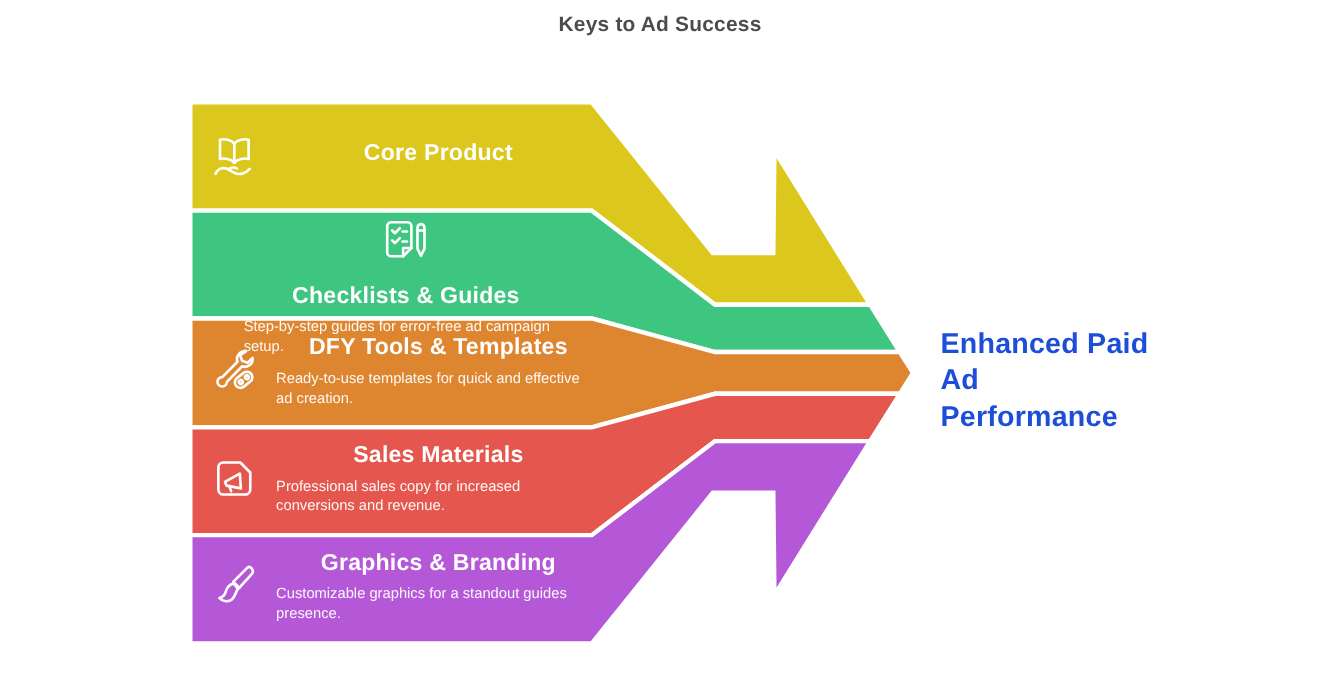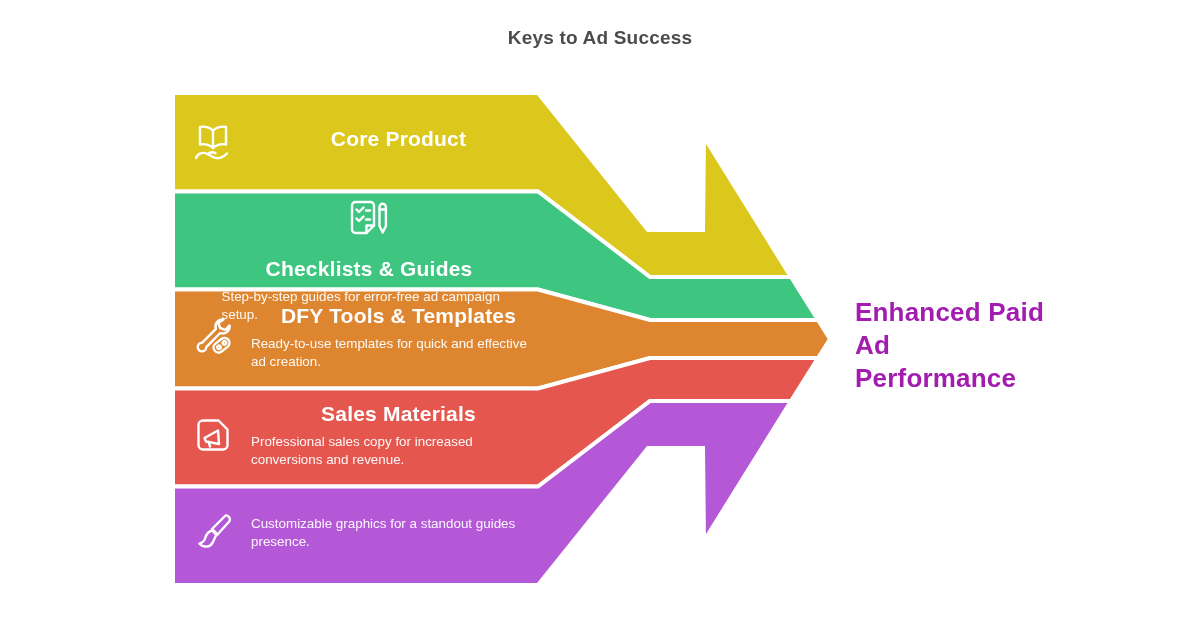--- a/index.html
+++ b/index.html
@@ -2,35 +2,35 @@
 <html><head>
 <meta charset="utf-8">
 <style>
   html,body{margin:0;padding:0;background:#ffffff;}
   .page{
     position:relative;width:1200px;height:628px;overflow:hidden;
     background:#ffffff;font-family:"Liberation Sans",sans-serif;
   }
   .main-title{
     position:absolute;left:0;top:12px;width:1200px;text-align:center;
-    font-size:19px;font-weight:bold;color:#4c4c4c;letter-spacing:.2px;margin-top:15px;
+    font-size:19px;font-weight:bold;color:#4c4c4c;letter-spacing:.2px;
   }
   .arrow-svg{position:absolute;left:0;top:0;}
   .band-content{
     position:absolute;left:189px;width:360px;display:flex;align-items:center;gap:14px;
     color:#ffffff;pointer-events:none;
   }
   .band-icon{flex:0 0 48px;width:48px;height:48px;}
   .band-icon svg{display:block;}
   .band-text{width:295px;}
   .band-title{font-size:21px;font-weight:bold;letter-spacing:.2px;margin:0 0 7px 0;text-align:center;}
   .band-desc{font-size:13.4px;line-height:1.33;color:rgba(255,255,255,.95);max-width:290px;}
   .outcome{
     position:absolute;left:855px;top:296px;width:200px;
-    font-size:26px;font-weight:bold;color:#a21caf;line-height:33px;letter-spacing:.2px;
+    font-size:26px;font-weight:bold;color:#1d4ed8;line-height:33px;letter-spacing:.2px;
   }
   .ic{stroke:#ffffff;stroke-width:2.4;fill:none;stroke-linecap:round;stroke-linejoin:round;}
 </style>
 </head>
 <body>
 
 <div class="page">
 
   <div class="main-title">Keys to Ad Success</div>
 
@@ -120,19 +120,20 @@
     <div class="band-icon">
       <svg width="48" height="48" viewBox="0 0 48 48">
         <g class="ic">
           <path d="M38 6.5 c2.5 1 3.8 3.6 2.2 6 L28.5 25.5 l-5.5 -5.5 L35.5 7.5 c0.9 -0.9 1.7 -1.3 2.5 -1 z"></path>
           <line x1="23" y1="20" x2="28.5" y2="25.5"></line>
           <path d="M23.5 21.5 C18.5 22.5 17 26 16 29.5 C15.3 32 13.3 33.7 10.5 34.7 C13.5 38 18.8 38.6 21.8 36 C24.8 33.4 25.3 28.6 27.3 26.3 Z"></path>
         </g>
       </svg>
     </div>
     <div class="band-text">
+      <div class="band-title">Graphics &amp; Branding</div>
       <div class="band-desc">Customizable graphics for a standout guides presence.</div>
     </div>
   </div>
 
   <div class="outcome">Enhanced Paid Ad Performance</div>
 
 </div>
 
 </body></html>

